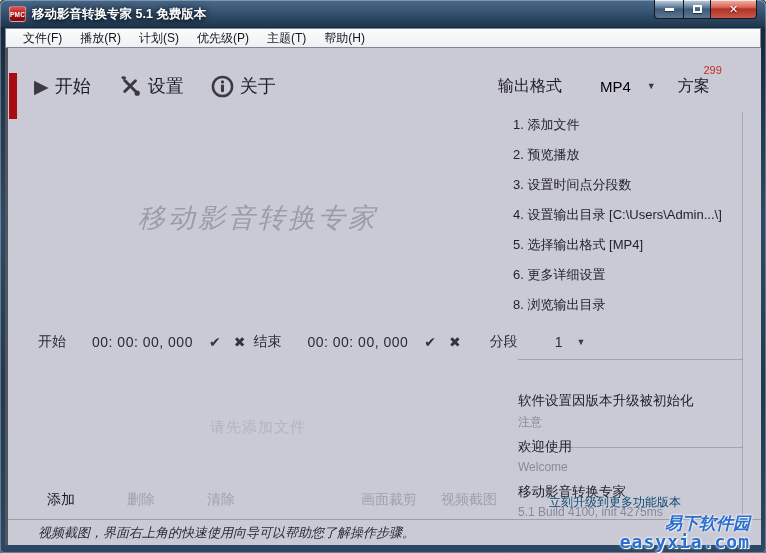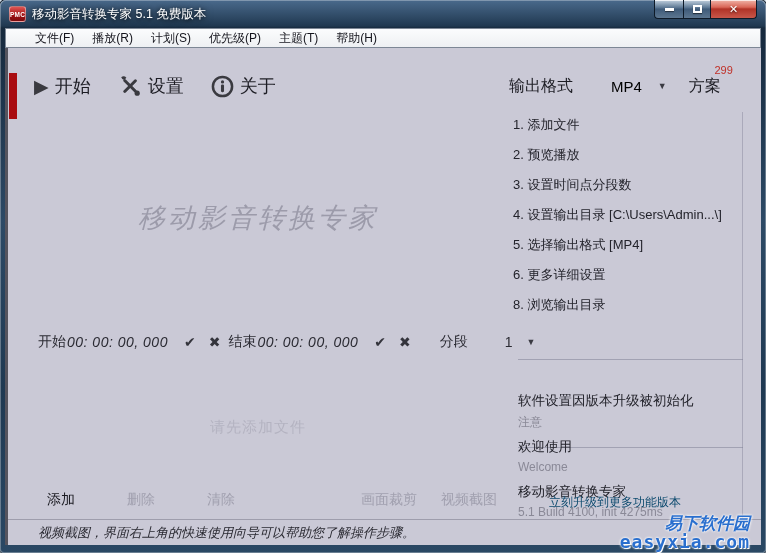--- a/index.html
+++ b/index.html
@@ -10,65 +10,65 @@
     background:linear-gradient(180deg,#4a6a8c 0,#203850 26px,#16293d 28px,#2d4a66 40%,#1f3952 70%,#2a4864 100%);
     box-shadow:inset 0 0 0 1px rgba(255,255,255,.30), 0 0 0 1px #0c1722; }
 
   
   .titlebar { position:absolute; top:0; left:0; right:0; height:28px; }
   .app-icon { position:absolute; left:9px; top:6px; width:17px; height:16px; border-radius:3px;
     background:linear-gradient(180deg,#e05552,#9d1013 60%,#7c0b0e);
     border:1px solid rgba(255,255,255,.45); color:#fff; font-size:6.5px; font-weight:bold;
     display:flex; align-items:center; justify-content:center; letter-spacing:.2px; }
   .win-title { position:absolute; left:32px; top:0; height:28px; line-height:28px;
-    color:#ffffff; font-size:12.5px; text-shadow:0 1px 4px rgba(0,0,0,.8),0 0 8px rgba(0,0,0,.5); }
+    color:#ffffff; font-size:12.5px; text-shadow:0 1px 4px rgba(0,0,0,.8),0 0 8px rgba(0,0,0,.5);font-weight:bold; }
   .controls { position:absolute; right:9px; top:0; display:flex; }
   .ctl { height:19px; border:1px solid #0e1a28; border-top:none; display:flex; align-items:center; justify-content:center;
     background:linear-gradient(180deg,rgba(235,243,250,.75),rgba(130,155,180,.35) 45%,rgba(70,95,125,.35) 50%,rgba(150,175,200,.45));
     box-shadow:inset 0 1px 0 rgba(255,255,255,.7); cursor:default; }
   .ctl-min { width:29px; border-radius:0 0 0 4px; border-right:none; }
   .ctl-max { width:28px; }
   .ctl-close { width:46px; border-radius:0 0 4px 0; border-left:none;
     background:linear-gradient(180deg,#f0b4a8,#d96657 40%,#b13327 50%,#c8574a); }
   .glyph-min { width:9px; height:3px; background:#fff; box-shadow:0 1px 1px rgba(0,0,0,.5); }
   .glyph-max { width:9px; height:8px; border:2px solid #fff; box-shadow:0 1px 1px rgba(0,0,0,.5); }
   .glyph-close { color:#fff; font-size:11px; font-weight:bold; text-shadow:0 1px 2px rgba(0,0,0,.6); }
 
   
   .menubar { position:absolute; top:28px; left:5px; right:5px; height:20px;
     background:linear-gradient(180deg,#fbfcfd,#eef0f3); border:1px solid #7d8795;
-    display:flex; align-items:center; padding-left:20px; }
+    display:flex; align-items:center; padding-left:8px; }
   .menu-item { font-size:12px; color:#14141c; padding:0 9px; line-height:18px; cursor:default; }
 
   
   .client { position:absolute; top:48px; left:5px; right:5px; bottom:8px;
     background:#cac9d6; border-left:3px solid #55545e; }
 
   .redbar { position:absolute; left:1px; top:25px; width:8px; height:46px; background:#a90c10; }
 
   .toolbar-left { position:absolute; left:26px; top:18px; height:40px; display:flex; align-items:center; gap:27px; }
   .tbtn { display:flex; align-items:center; gap:6px; cursor:default; }
   .tbtn-label { font-size:18px; color:#1d1d24; }
   .play-glyph { font-size:19px; color:#3a3a40; line-height:1; }
   .tool-svg { display:block; }
 
   .toolbar-right { position:absolute; left:490px; top:21px; height:34px; display:flex; align-items:center; }
-  .fmt-label { font-size:16px; color:#1d1d24;margin-left:11px; }
+  .fmt-label { font-size:16px; color:#1d1d24; }
   .fmt-value { font-size:15px; color:#000000; margin-left:38px; }
   .fmt-caret { font-size:9px; color:#3a3a42; margin-left:16px; }
   .scheme { position:relative; font-size:16px; color:#1d1d24; margin-left:22px; cursor:default; }
   .scheme-badge { position:absolute; top:-12px; right:-12px; font-size:11px; color:#c03028; }
 
   .watermark { position:absolute; left:20px; width:460px; top:152px; text-align:center;
     font-size:27px; font-style:italic; color:#9c9baa; letter-spacing:3px; }
 
   .trim-row { position:absolute; left:22px; top:282px; height:24px; display:flex; align-items:center;
     font-size:14px; color:#2b2b33; }
   .trim-label { margin-left:8px; }
-  .trim-value { margin-left:1px; letter-spacing:.5px; cursor:text;font-style:italic; }
+  .trim-value { margin-left:26px; letter-spacing:.5px; cursor:text; }
   .tick { margin-left:16px; font-size:14px; color:#34343c; cursor:default; }
   .cross { margin-left:13px; font-size:14px; color:#34343c; cursor:default; }
   .seg-label { margin-left:29px; }
   .seg-value { margin-left:37px; }
   .seg-caret { margin-left:14px; font-size:9px; color:#3a3a42; }
 
   .file-hint { position:absolute; left:0; width:500px; top:370px; text-align:center;
     font-size:15px; color:#b4b3c1; letter-spacing:1px; }
 
   .file-buttons { position:absolute; left:0; top:443px; width:500px; height:22px; font-size:14px; }

